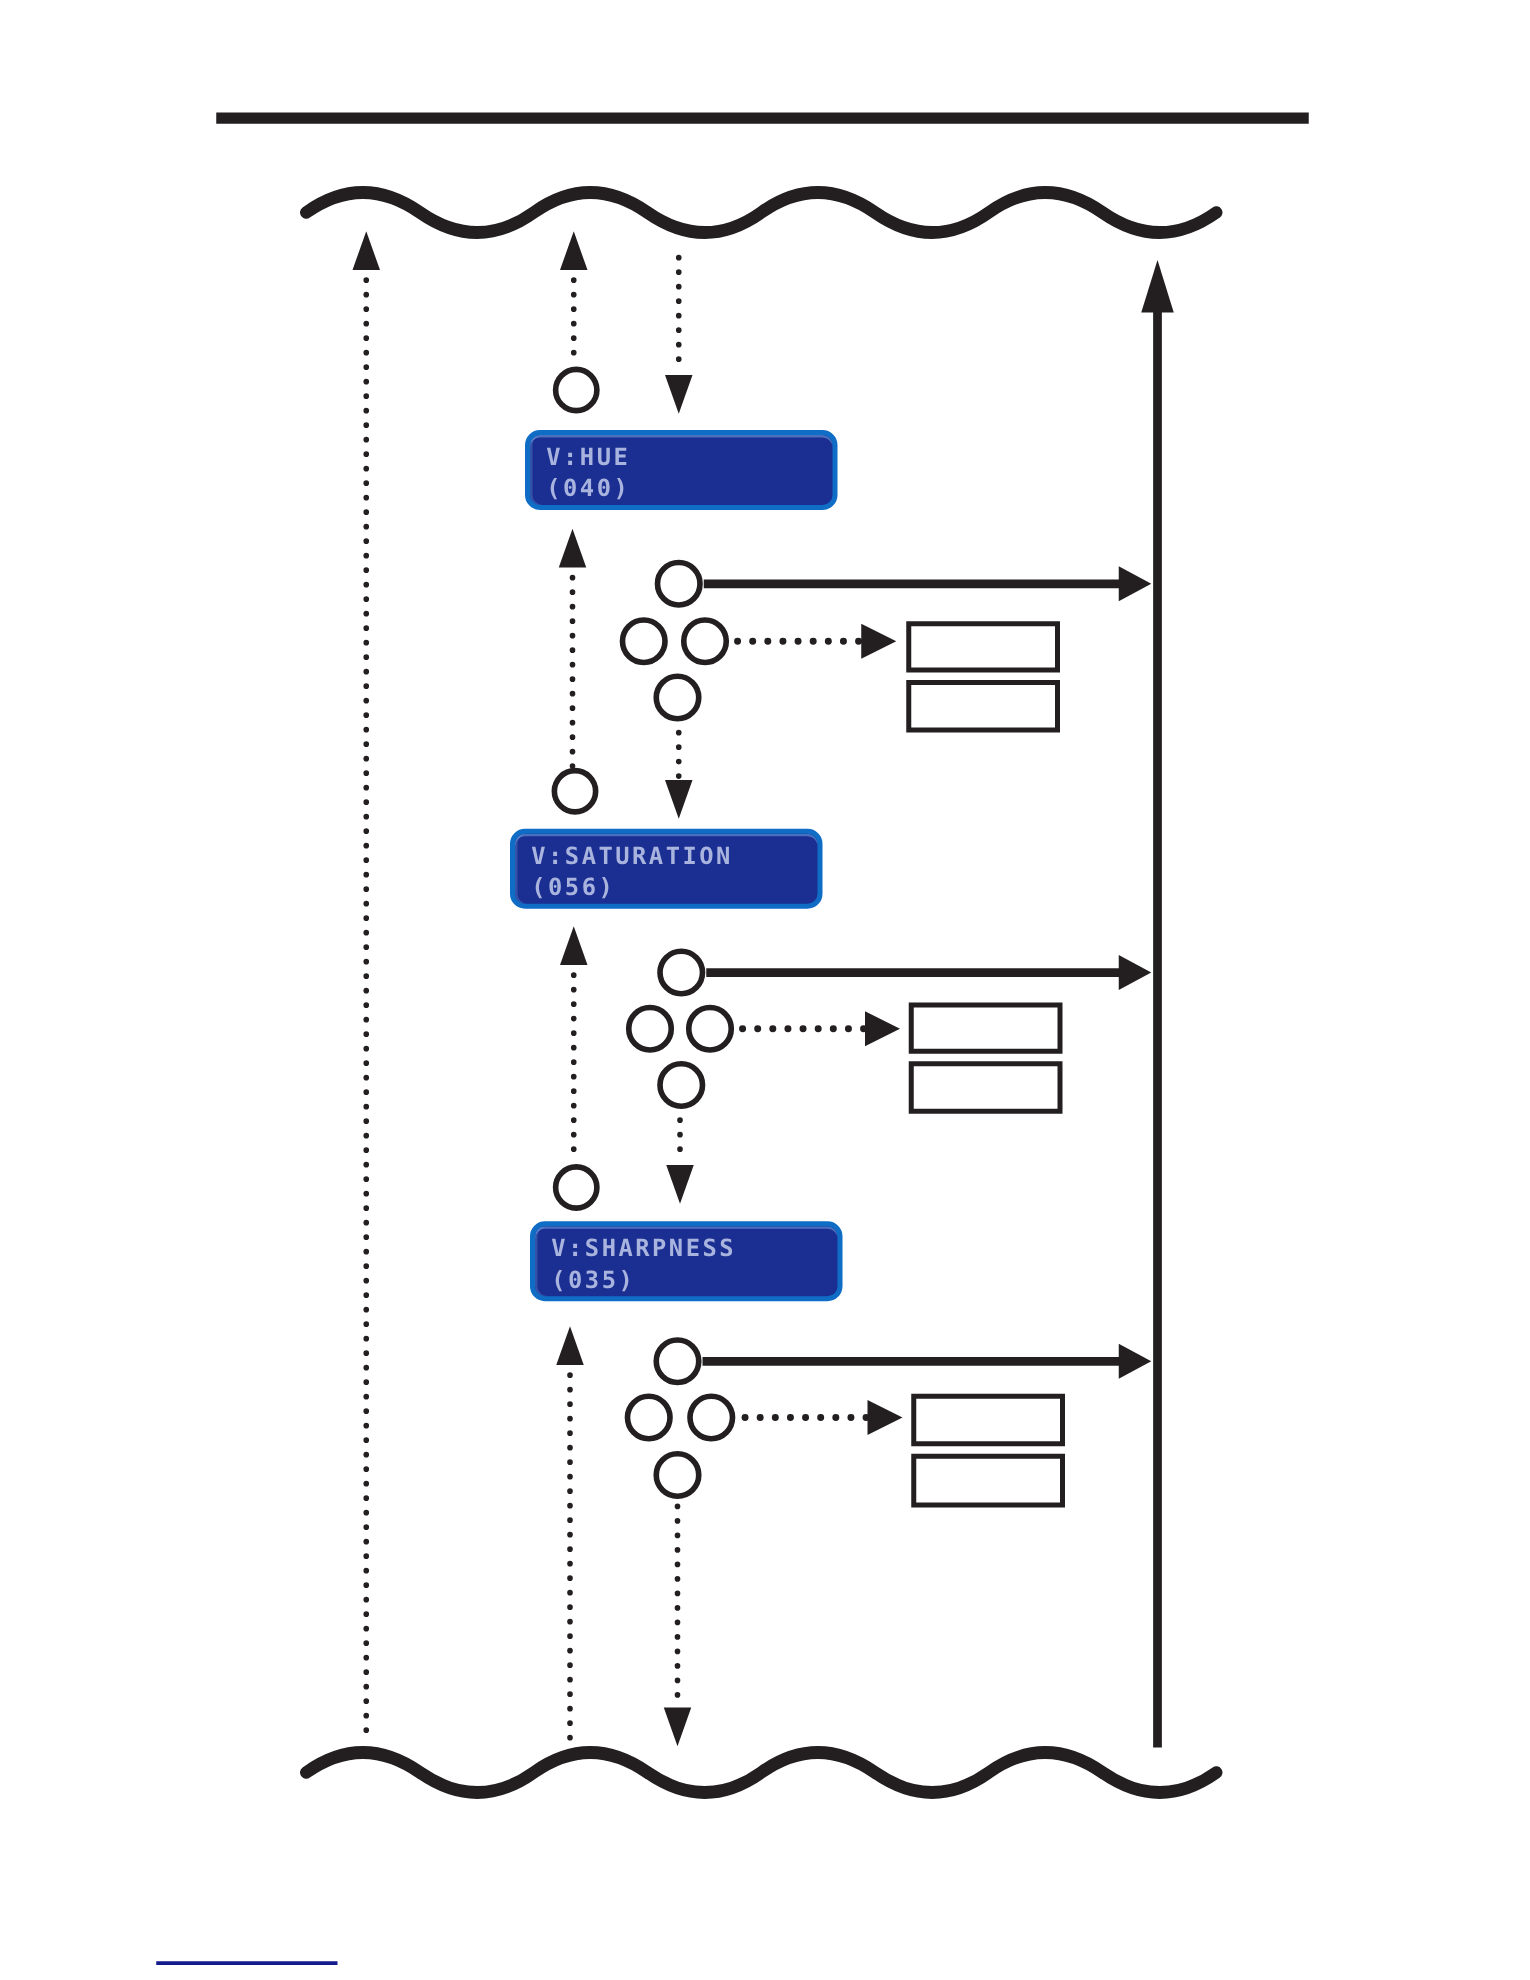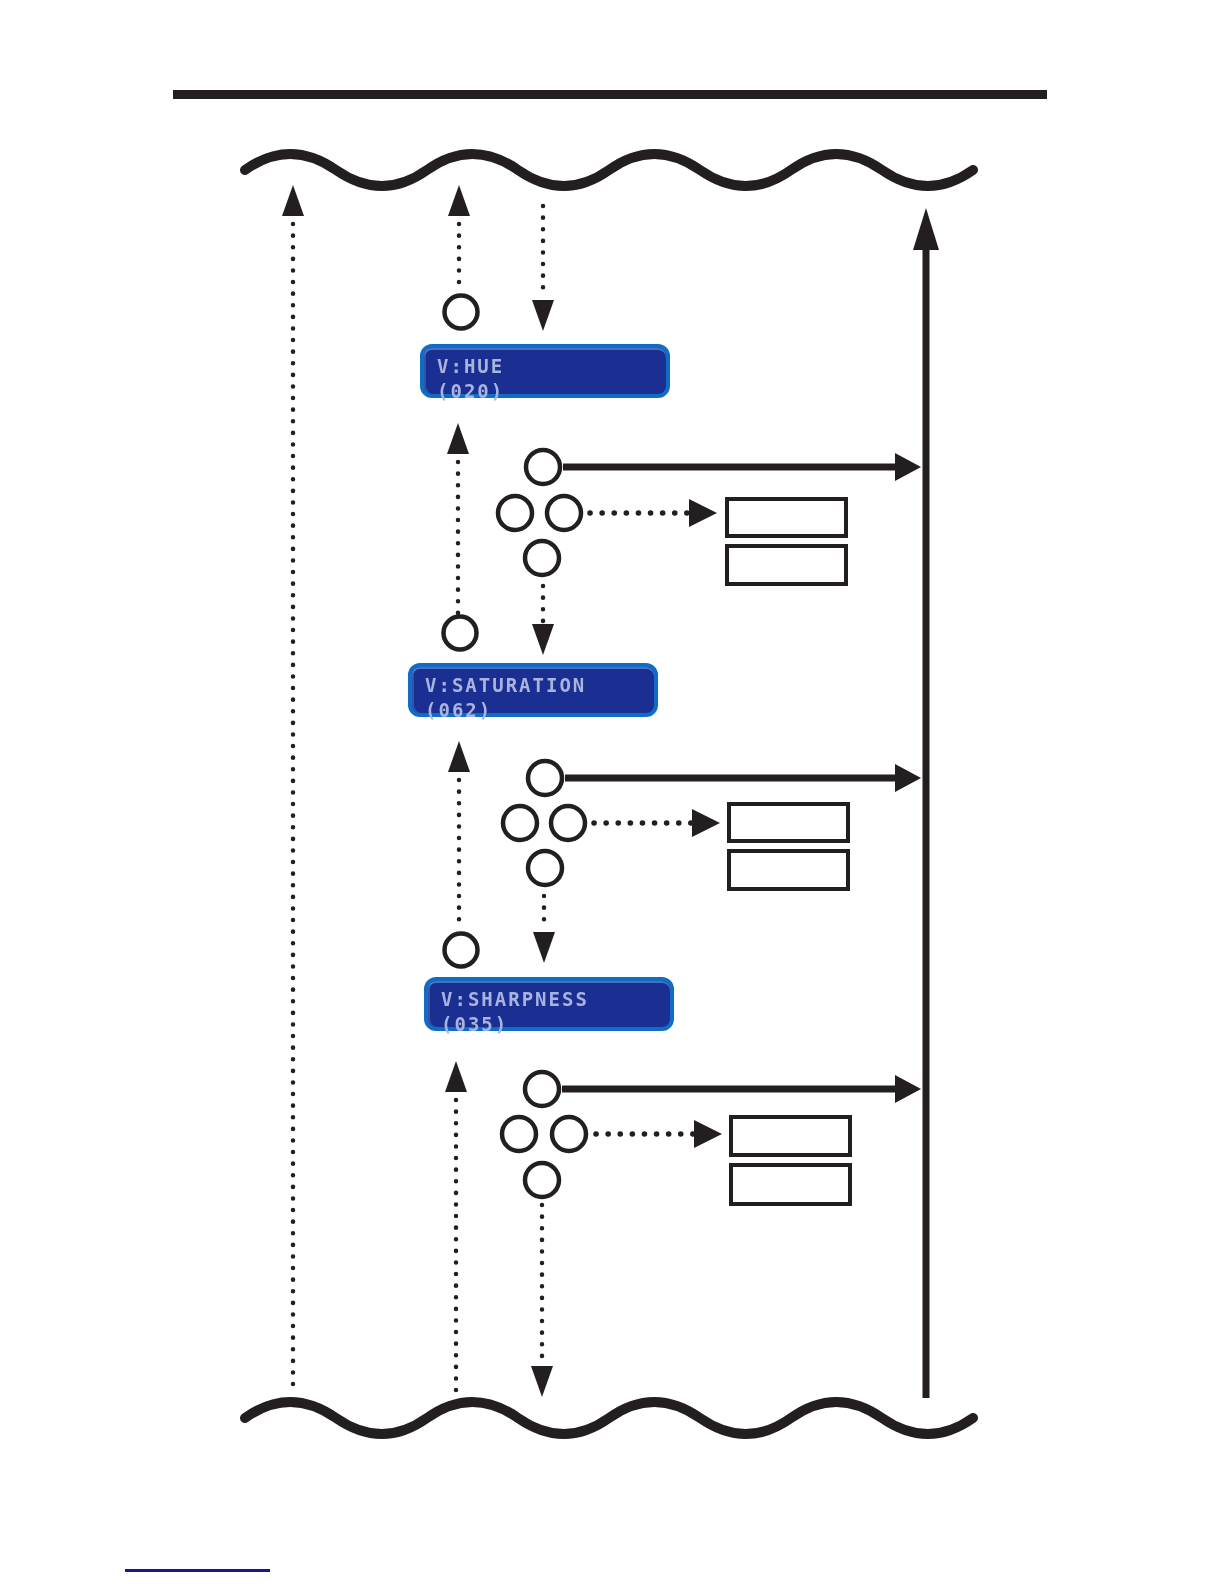--- a/index.html
+++ b/index.html
@@ -21,21 +21,21 @@
   svg.diagram{position:absolute;left:0;top:0;}
   .ln{stroke:var(--line);fill:none;}
   .fillshape{fill:var(--line);stroke:none;}
   .circ{stroke:var(--line);stroke-width:4.5px;fill:#ffffff;}
   .valbox{stroke:var(--line);stroke-width:4px;fill:#ffffff;}
   .dotv{stroke-width:4.5px;stroke-dasharray:0.1 11.5;stroke-linecap:round;}
   .doth{stroke-width:5.5px;stroke-dasharray:0.1 12;stroke-linecap:round;}
   .solid{stroke-width:7px;}
   .wave{stroke-width:10px;stroke-linecap:round;}
   .lcd-box{
-    position:absolute;width:250px;height:54px;box-sizing:border-box;
+    position:absolute;width:250px;height:64px;box-sizing:border-box;
     background:var(--lcd-fill);
     border:4px solid var(--lcd-border);
     border-radius:12px;
     box-shadow:inset 0 2px 0 rgba(130,190,245,.45), inset 2px 0 0 rgba(130,190,245,.25);
     padding:6px 0 0 13px;
   }
   .lcd-line{
     font-family:"DejaVu Sans Mono",monospace;
     font-weight:bold;font-size:19px;line-height:25px;
     letter-spacing:2px;color:var(--lcd-text);white-space:pre;
@@ -117,25 +117,25 @@
       <rect class="valbox" x="731" y="1165" width="119" height="39"></rect>
       <polygon class="fillshape" points="456,1061 445,1092 467,1092"></polygon>
       <line class="ln dotv" x1="456" y1="1100" x2="456" y2="1392"></line>
       <line class="ln dotv" x1="542" y1="1205" x2="542" y2="1363"></line>
       <polygon class="fillshape" points="542,1397 531,1366 553,1366"></polygon>
     </g>
   </svg>
 
   <div class="lcd-box" style="left:420px;top:344px">
     <div class="lcd-line">V:HUE</div>
-    <div class="lcd-line">(020)</div>
+    <div class="lcd-line">(040)</div>
   </div>
   <div class="lcd-box" style="left:408px;top:663px">
     <div class="lcd-line">V:SATURATION</div>
-    <div class="lcd-line">(062)</div>
+    <div class="lcd-line">(056)</div>
   </div>
   <div class="lcd-box" style="left:424px;top:977px">
     <div class="lcd-line">V:SHARPNESS</div>
     <div class="lcd-line">(035)</div>
   </div>
 
   <div class="footer-underline"></div>
 </div>
 
 </body></html>

